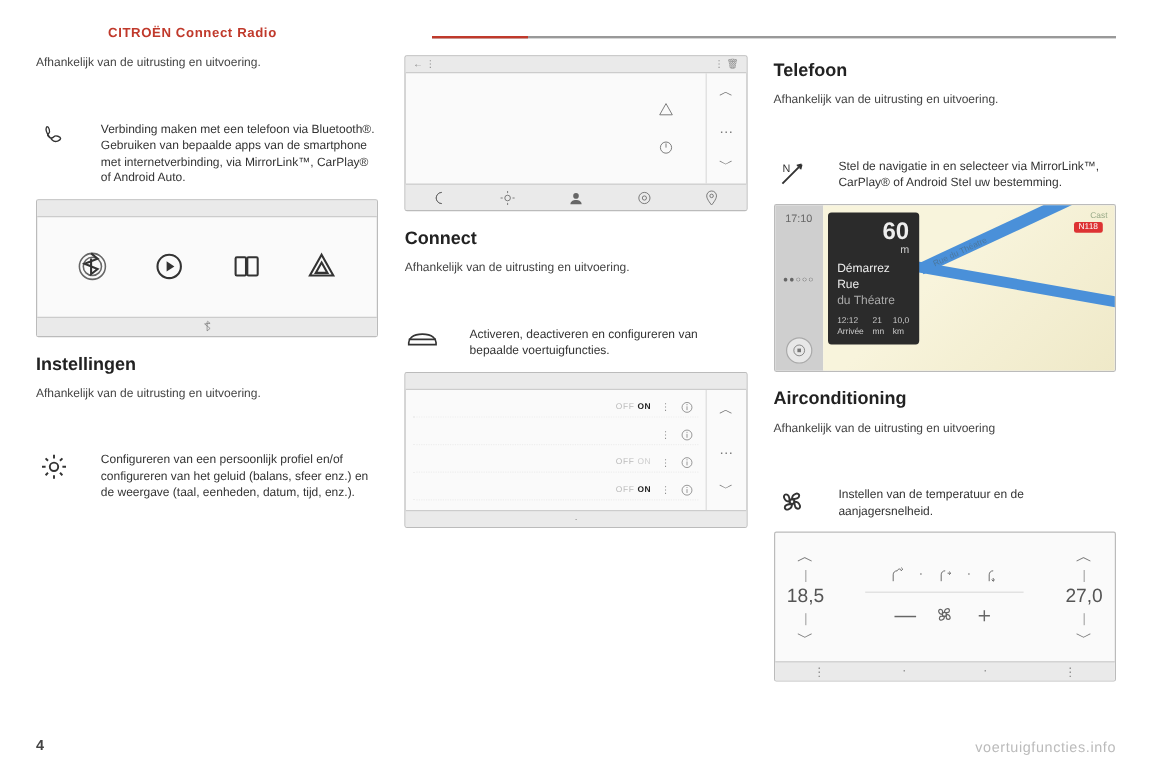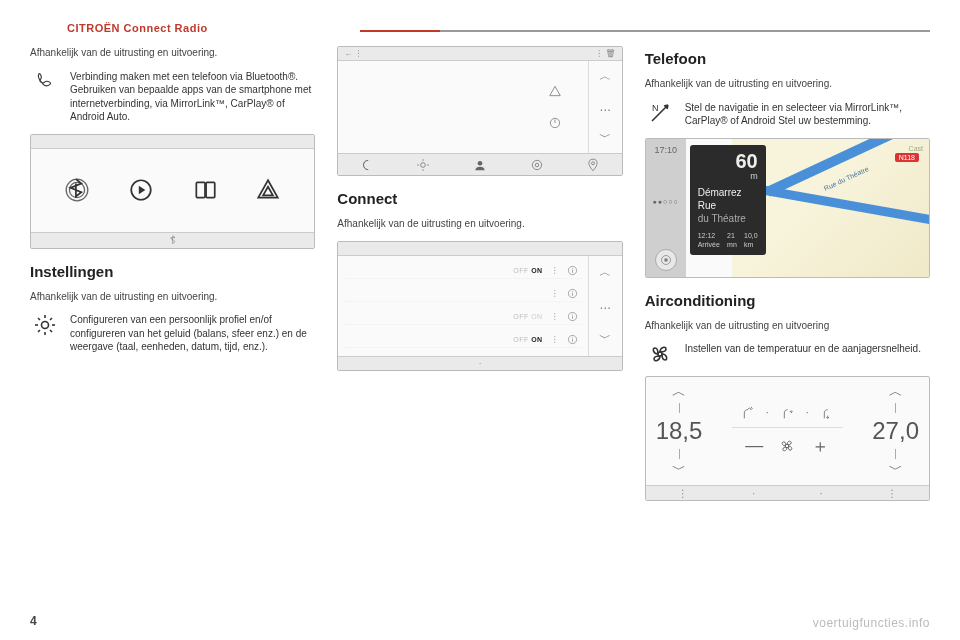--- a/index.html
+++ b/index.html
@@ -1,25 +1,25 @@
 <!DOCTYPE html>
 <html><head>
 <meta charset="utf-8">
 <style>
   * { box-sizing: border-box; margin: 0; padding: 0; }
   html, body { width: 960px; height: 640px; background: #fff; font-family: Arial, Helvetica, sans-serif; color: #222; }
   .page { position: relative; width: 960px; height: 640px; padding: 22px 30px 30px 30px; }
   .top-rule { position: absolute; top: 30px; left: 360px; right: 30px; height: 2px; background: #999; }
   .top-rule::before { content:""; position:absolute; left:0; top:0; width:80px; height:2px; background:#c0392b; }
-  .site-title { font-size: 11px; letter-spacing: .5px; color: #c0392b; font-weight: 600; position: absolute; top: 22px; left: 67px; }
+  .site-title { font-size: 11px; letter-spacing: .5px; color: #c0392b; font-weight: 600; position: absolute; top: 22px; left: 90px; }
   .cols { display: flex; gap: 22px; margin-top: 24px; }
   .col { flex: 1 1 0; min-width: 0; display: flex; flex-direction: column; gap: 10px; }
   h2 { font-size: 15px; font-weight: 700; margin-top: 4px; }
   .sub { font-size: 10px; color: #444; line-height: 1.35; }
-  .row { display: flex; gap: 10px; align-items: flex-start; }
+  .row { display: flex; gap: 24px; align-items: flex-start; margin-top: 32px; }
   .row .icon { flex: 0 0 30px; display: flex; justify-content: center; }
   .row .txt { flex: 1; font-size: 10px; color: #333; line-height: 1.35; }
   .screen { border: 1px solid #bbb; border-radius: 2px; background: #fafafa; position: relative; }
   .screen .hdr { height: 14px; background: #eaeaea; border-bottom: 1px solid #ccc; font-size: 8px; color: #888; display:flex; align-items:center; justify-content:space-between; padding:0 6px;}
 
   
   .phone-screen { height: 115px; display:flex; flex-direction:column; }
   .phone-body { flex:1; display:flex; align-items:center; justify-content:space-around; padding:0 14px; }
   .big-icon svg { width:26px; height:26px; }
   .bt-foot { display:flex; align-items:center; justify-content:center; height:16px; background:#eaeaea; border-top:1px solid #ccc; color:#999; font-size:10px;}
@@ -37,41 +37,41 @@
   .drive-body { flex:1; display:flex; }
   .drive-list { flex:1; display:flex; flex-direction:column; justify-content:space-around; padding:4px 6px; }
   .drive-row { display:flex; align-items:center; justify-content:flex-end; gap:8px; font-size:8px; color:#888; border-bottom:1px dotted #eee; padding:2px 4px;}
   .toggle { font-size:7px; letter-spacing:.5px; }
   .toggle .on { color:#222; font-weight:700; }
   .toggle .off { color:#bbb; }
   .drive-side { width:34px; border-left:1px solid #ddd; display:flex; flex-direction:column; align-items:center; justify-content:space-around; color:#777; font-size:12px;}
   .drive-foot { height:14px; background:#eaeaea; border-top:1px solid #ccc; font-size:8px; color:#888; display:flex; align-items:center; justify-content:center;}
 
   
-  .nav-screen { height: 140px; display:flex; position:relative; overflow:hidden;gap:46px; }
+  .nav-screen { height: 140px; display:flex; position:relative; overflow:hidden; }
   .nav-left { width:40px; background:#cfcfcf; display:flex; flex-direction:column; align-items:center; justify-content:space-between; padding:6px 0; color:#666; font-size:9px;}
   .nav-stop { width:22px; height:22px; border-radius:50%; background:#e8e8e8; border:1px solid #aaa; display:flex; align-items:center; justify-content:center;}
   .nav-card { position:absolute; top:6px; left:44px; width:76px; background:#2b2b2b; color:#eee; border-radius:3px; padding:6px 8px; font-size:9px; line-height:1.3; }
   .nav-card .big { font-size:20px; font-weight:700; text-align:right; line-height:1;}
   .nav-card .unit { font-size:9px; text-align:right; color:#ccc; margin-bottom:4px;}
   .nav-card .dest { font-size:10px; }
   .nav-card .dest .sub2 { color:#aaa; }
   .nav-card .eta { display:flex; justify-content:space-between; font-size:7px; margin-top:6px; color:#ccc;}
   .nav-map { flex:1; background: linear-gradient(135deg,#f8f4dc 0%, #f8f4dc 40%, #efe9c8 100%); position:relative;}
   .road { position:absolute; background:#4a90d9; }
   .r1 { top:10px; right:-10px; width:180px; height:10px; transform:rotate(-25deg);}
   .r2 { top:60px; right:-10px; width:200px; height:9px; transform:rotate(10deg);}
   .badge { position:absolute; top:14px; right:10px; background:#d33; color:#fff; font-size:7px; padding:1px 4px; border-radius:2px;}
   .maplabel { position:absolute; font-size:7px; color:#4a78a0; transform:rotate(-25deg);}
 
   
   .ac-screen { height: 125px; display:flex; flex-direction:column; }
   .ac-body { flex:1; display:flex; align-items:center; padding:6px 10px; gap:6px; }
   .ac-side { display:flex; flex-direction:column; align-items:center; gap:2px; color:#555; }
-  .ac-side .temp { font-size:24px; font-weight:400; margin:2px 0;}
+  .ac-side .temp { font-size:16px; font-weight:400; margin:2px 0;}
   .ac-side .chev { font-size:14px; color:#777;}
   .ac-center { flex:1; display:flex; flex-direction:column; align-items:center; gap:6px; color:#666; font-size:12px;}
   .ac-dist { display:flex; gap:10px; font-size:12px; }
   .ac-fan { display:flex; align-items:center; gap:14px; font-size:18px; }
   .ac-foot { height:16px; background:#eaeaea; border-top:1px solid #ccc; display:flex; align-items:center; justify-content:space-around; font-size:10px; color:#888;}
 
   .pagenum { position:absolute; left:30px; bottom:12px; font-size:12px; font-weight:700; color:#444;}
   .watermark { position:absolute; right:30px; bottom:10px; font-size:12px; color:#bbb; letter-spacing:.5px;}
 
   svg { display:block; }
@@ -218,20 +218,29 @@
               <svg width="14" height="14" viewBox="0 0 24 24">
                 <path class="thin" d="M12 2a7 7 0 00-7 7c0 5 7 13 7 13s7-8 7-13a7 7 0 00-7-7z"></path>
                 <circle class="thin" cx="12" cy="9" r="2.5"></circle>
               </svg>
             </span>
         </div>
       </div>
 
       <h2>Connect</h2>
       <div class="sub">Afhankelijk van de uitrusting en uitvoering.</div>
+      <div class="row">
+        <div class="icon">
+          <svg width="28" height="18" viewBox="0 0 32 18">
+              <path class="stroke" d="M3 13c0-3 3-8 13-8s13 5 13 8v2H3z"></path>
+              <line class="stroke" x1="3" y1="10" x2="29" y2="10"></line>
+            </svg>
+        </div>
+        <div class="txt">Activeren, deactiveren en configureren van bepaalde voertuigfuncties.</div>
+      </div>
 
       <div class="screen drive-screen">
         <div class="hdr"></div>
         <div class="drive-body">
           <div class="drive-list">
             <div class="drive-row">
               <span class="toggle"><span class="off">OFF</span> <span class="on">ON</span></span>
               <span>⋮</span>
               <svg width="11" height="11" viewBox="0 0 24 24">
                   <circle class="thin" cx="12" cy="12" r="9"></circle>

